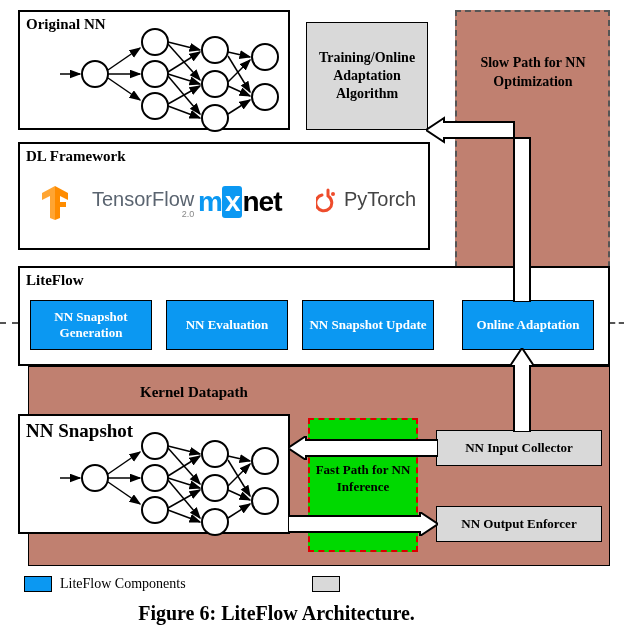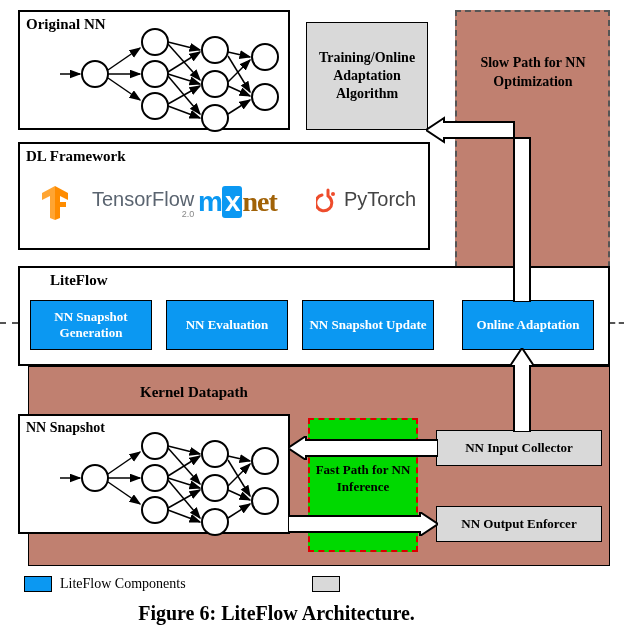--- a/index.html
+++ b/index.html
@@ -84,54 +84,54 @@
         <path d="M17 2 L4 9 L4 16 L12 12 L12 34 L17 36 Z" fill="#ffa533"></path>
         <rect x="22" y="18" width="6" height="5" fill="#ff8c00"></rect>
       </svg>
       <div style="margin-left:20px;">
         <div style="font-family:Arial,sans-serif; font-size:20px; color:#5a6470;">TensorFlow</div>
         <div style="font-family:Arial,sans-serif; font-size:9px; color:#888; text-align:right; margin-top:-2px;">2.0</div>
       </div>
     </div>
 
     <div style="position:absolute; left:178px; top:42px; font-family:Arial,sans-serif; font-size:28px; font-weight:bold; letter-spacing:-1px;">
-      <span style="color:#0b98f2;">m</span><span style="background:#0b98f2; color:#fff; padding:0 3px; border-radius:3px; display:inline-block;">x</span><span style="color:#a16207;font-family:Liberation Serif, serif;">net</span>
+      <span style="color:#0b98f2;">m</span><span style="background:#0b98f2; color:#fff; padding:0 3px; border-radius:3px; display:inline-block;">x</span><span style="color:#000000;">net</span>
     </div>
 
     <div style="position:absolute; left:296px; top:44px; display:flex; align-items:flex-start;">
       <svg width="24" height="30">
         <path d="M12 2 L12 8 A8 8 0 1 1 6 7" fill="none" stroke="#ee4c2c" stroke-width="3" stroke-linecap="round"></path>
         <circle cx="17" cy="6" r="2" fill="#ee4c2c"></circle>
       </svg>
       <span style="font-family:Arial,sans-serif; font-size:20px; color:#444; margin-left:4px;">PyTorch</span>
     </div>
   </div>
 
   <div class="box" style="left:18px; top:266px; width:592px; height:100px;">
-    <div class="label" style="position:absolute; left:6px; top:4px; font-size:15px;margin-left:24px;">LiteFlow</div>
+    <div class="label" style="position:absolute; left:6px; top:4px; font-size:15px;">LiteFlow</div>
   </div>
   <div class="lf-btn" style="left:30px; top:300px; width:122px; height:50px; font-size:13px; line-height:1.2;">
     <span>NN Snapshot Generation</span>
   </div>
   <div class="lf-btn" style="left:166px; top:300px; width:122px; height:50px; font-size:13px;">
     <span>NN Evaluation</span>
   </div>
   <div class="lf-btn" style="left:302px; top:300px; width:132px; height:50px; font-size:13px; line-height:1.2;text-align:center;">
     <span>NN Snapshot Update</span>
   </div>
   <div class="lf-btn" style="left:462px; top:300px; width:132px; height:50px; font-size:13px; line-height:1.2;">
     <span>Online Adaptation</span>
   </div>
 
   <div style="position:absolute; left:140px; top:384px; font-weight:bold; font-size:15px;">
     <span>Kernel Datapath</span>
   </div>
 
   <div class="box" style="left:18px; top:414px; width:272px; height:120px;">
-    <div class="label" style="position:absolute; left:6px; top:4px; font-size:14px;">NN Snapshot</div>
+    <div class="label" style="position:absolute; left:6px; top:4px; font-size:19px;">NN Snapshot</div>
     <svg width="272" height="120" style="position:absolute; left:0; top:0;">
       <circle class="nn-node" cx="75" cy="62" r="13"></circle>
       <circle class="nn-node" cx="135" cy="30" r="13"></circle>
       <circle class="nn-node" cx="135" cy="62" r="13"></circle>
       <circle class="nn-node" cx="135" cy="94" r="13"></circle>
       <circle class="nn-node" cx="195" cy="38" r="13"></circle>
       <circle class="nn-node" cx="195" cy="72" r="13"></circle>
       <circle class="nn-node" cx="195" cy="106" r="13"></circle>
       <circle class="nn-node" cx="245" cy="45" r="13"></circle>
       <circle class="nn-node" cx="245" cy="85" r="13"></circle>

